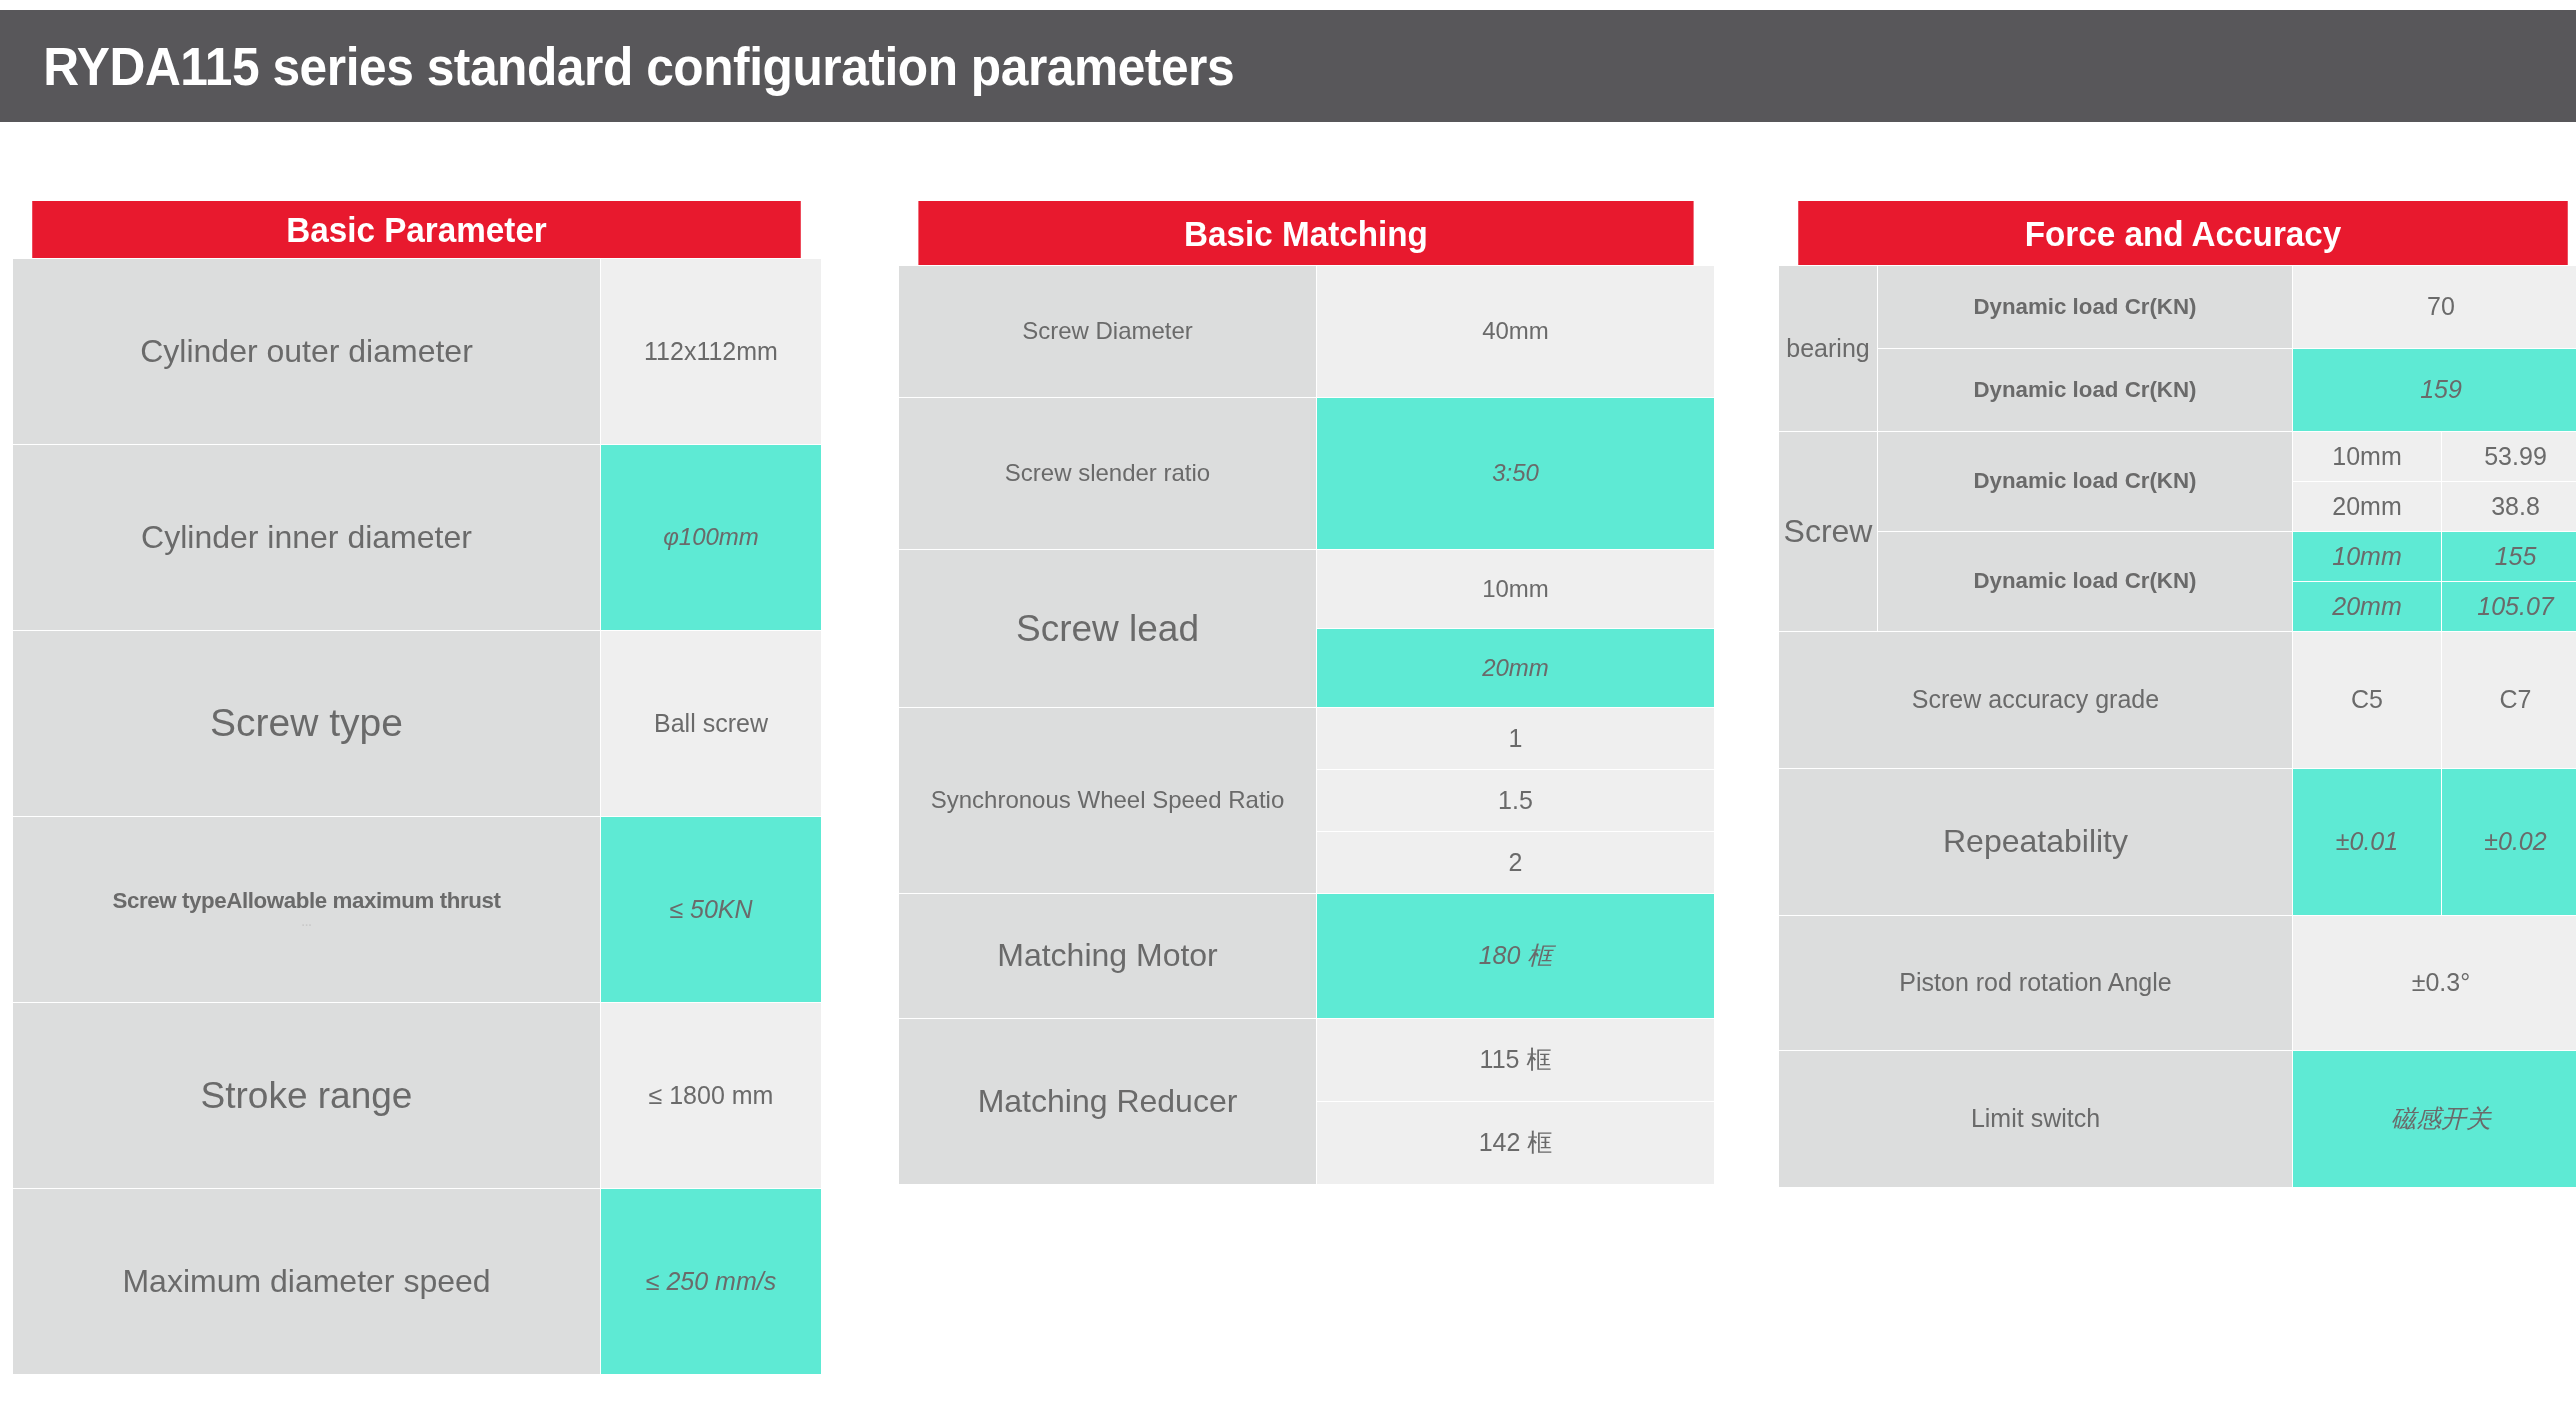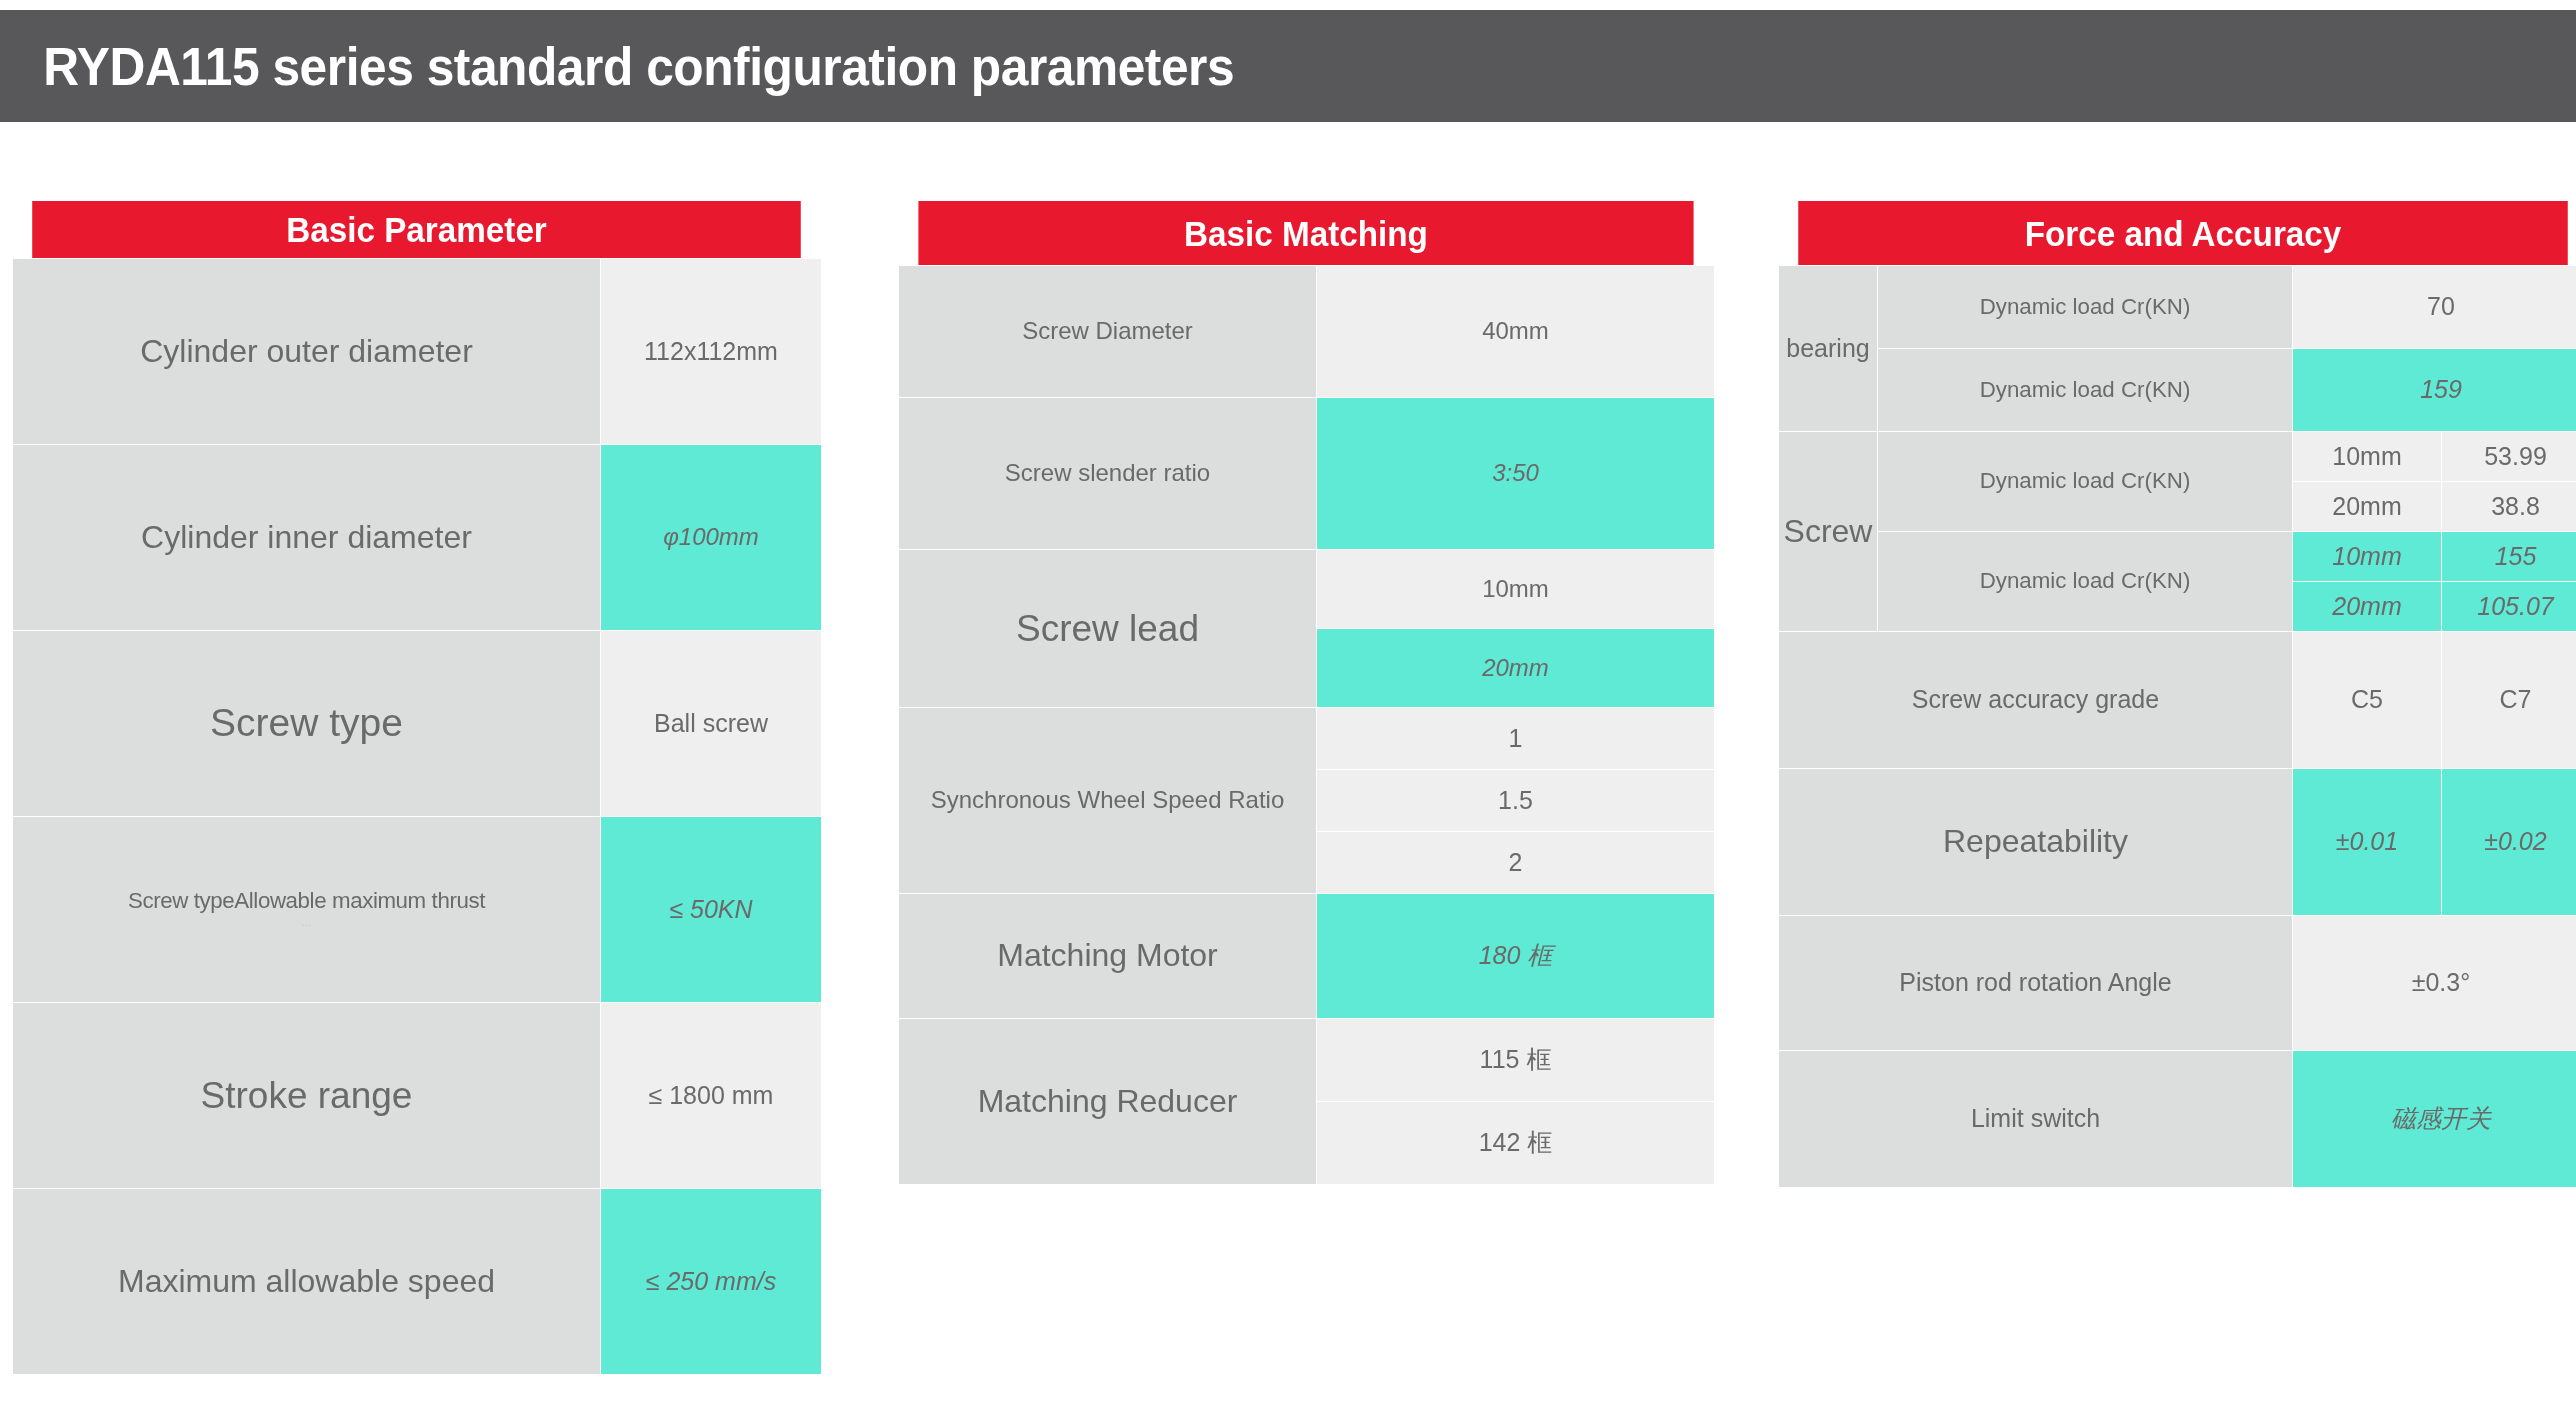--- a/index.html
+++ b/index.html
@@ -61,21 +61,21 @@
     line-height:1.18;
   }
   .lbl{background:#dcdddd;}
   .vA{background:#efefef;}
   .vB{background:#5eead4;font-style:italic;}
 
   
   .fs-xl{font-size:32px;}
   .fs-lg{font-size:24px;}
   .fs-md{font-size:25px;}
-  .fs-sm{font-size:22.3px;}
+  .fs-sm{font-size:22.3px;font-weight:bold;}
 
   .tight{letter-spacing:-0.4px;}
   .sub-note{display:block;font-size:10.7px;color:#c9c9c9;line-height:1.6;}
 </style>
 </head>
 <body>
 
 <div class="banner">
   <div class="banner-title">RYDA115 series standard configuration parameters</div>
 </div>
@@ -105,21 +105,21 @@
           <span>Screw typeAllowable maximum thrust</span>
           <span class="sub-note">…</span>
         </td>
         <td class="vB fs-md">≤ 50KN</td>
       </tr>
       <tr>
         <td class="lbl" style="height:185px;font-size:37px">Stroke range</td>
         <td class="vA fs-md">≤ 1800 mm</td>
       </tr>
       <tr>
-        <td class="lbl fs-xl" style="height:185px">Maximum allowable speed</td>
+        <td class="lbl fs-xl" style="height:185px">Maximum diameter speed</td>
         <td class="vB fs-md">≤ 250 mm/s</td>
       </tr>
     </tbody>
   </table>
 </div>
 
 <div class="panel" id="panel-1">
   <div class="panel-head">Basic Matching</div>
   <table class="tbl">
     <colgroup>

